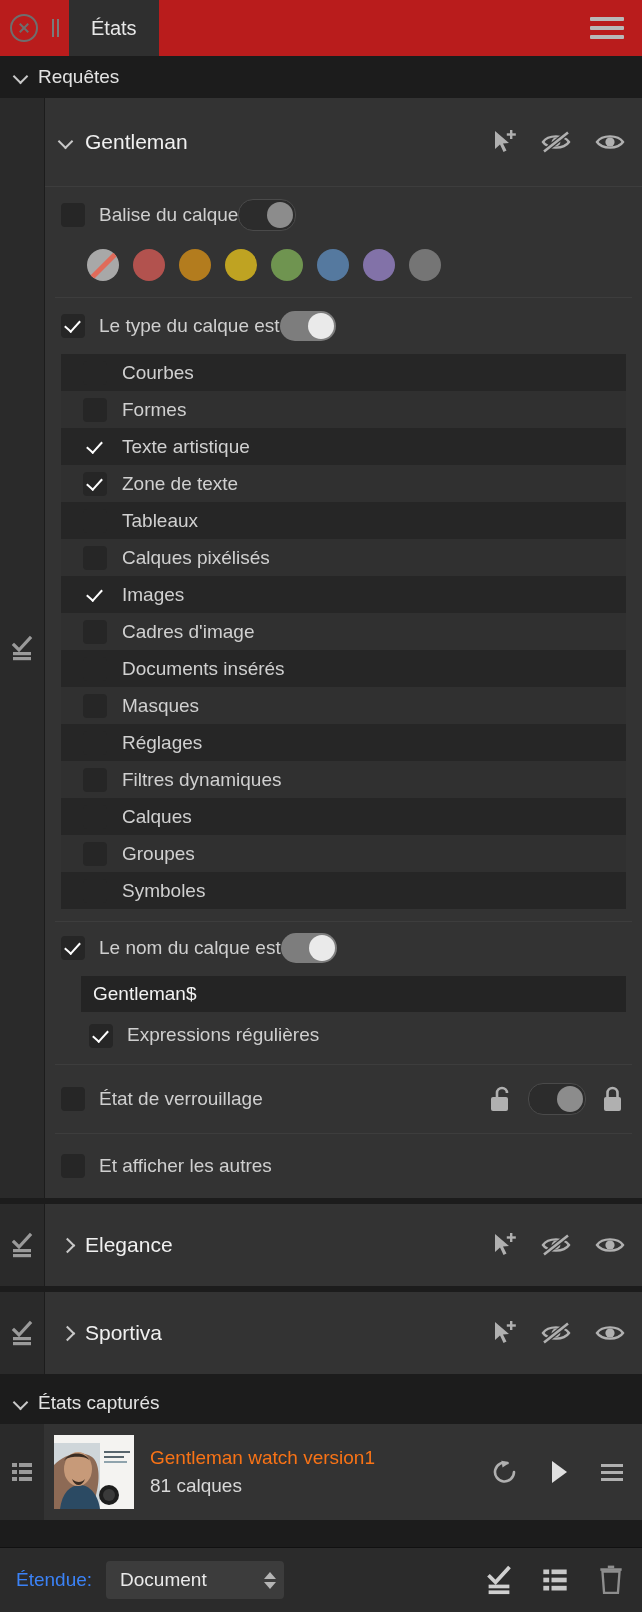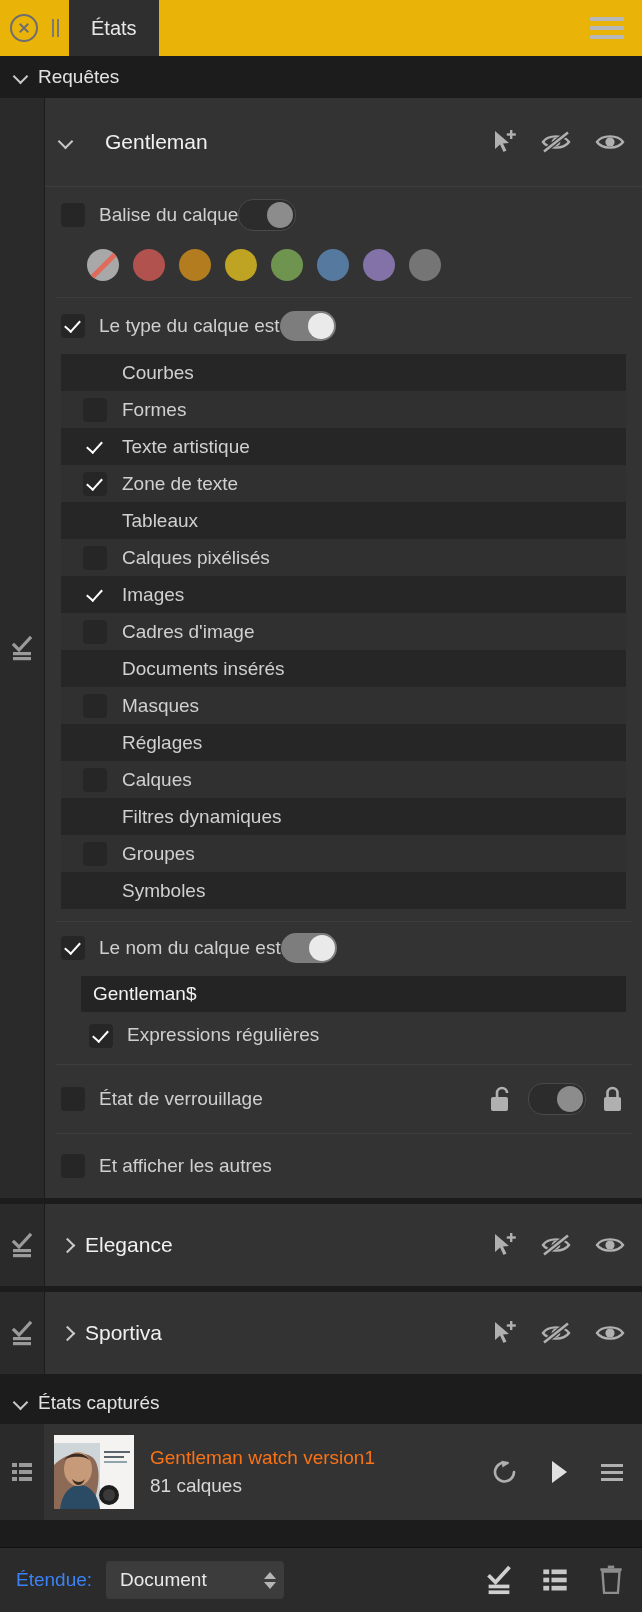--- a/index.html
+++ b/index.html
@@ -7,21 +7,21 @@
     width:642px;height:1612px;
     background:#1c1c1c;
     font-family:"Liberation Sans","DejaVu Sans",sans-serif;
     color:#d4d4d4;
     overflow:hidden;
     -webkit-font-smoothing:antialiased;
   }
   .panel{width:642px;height:1612px;position:relative;display:flex;flex-direction:column;background:#1c1c1c;}
 
   
-  .titlebar{height:56px;background:#eab308;display:flex;align-items:stretch;flex:0 0 auto;position:relative;justify-content:flex-end;}
+  .titlebar{height:56px;background:#b91c1c;display:flex;align-items:stretch;flex:0 0 auto;position:relative;justify-content:flex-end;}
   .tb-left{display:flex;align-items:center;padding-left:10px;gap:10px;}
   .close-btn{width:24px;height:24px;border-radius:50%;border:2px solid #6e6e6e;display:flex;align-items:center;justify-content:center;position:relative;}
   .close-btn::before,.close-btn::after{content:"";position:absolute;width:12px;height:2px;background:#6e6e6e;}
   .close-btn::before{transform:rotate(45deg);}
   .close-btn::after{transform:rotate(-45deg);}
   .pause-ico{display:flex;gap:3px;padding:0 4px;}
   .pause-ico i{display:block;width:2px;height:18px;background:#7a7a7a;}
   .tab{background:#2f2f2f;display:flex;align-items:center;padding:0 22px;font-size:20px;color:#e8e8e8;margin-left:6px;}
   .tb-right{margin-left:auto;display:flex;align-items:center;padding-right:18px;}
   .hamburger{display:flex;flex-direction:column;gap:5px;width:34px;cursor:pointer;}
@@ -35,21 +35,21 @@
 
   .body{flex:1 1 auto;background:#1c1c1c;display:flex;flex-direction:column;min-height:0;}
 
   
   .query{display:flex;background:#1c1c1c;}
   .gutter{width:44px;flex:0 0 44px;background:#2a2a2a;display:flex;align-items:center;justify-content:center;border-right:1px solid #1c1c1c;}
   .q-main{flex:1 1 auto;background:#333333;min-width:0;}
 
   .q-row{display:flex;align-items:center;padding:0 16px;min-height:56px;border-bottom:1px solid #3d3d3d;}
   .q-row.last{border-bottom:none;}
-  .q-title{min-height:88px;padding-left:14px;gap:20px;}
+  .q-title{min-height:88px;padding-left:14px;}
   .q-title .name{font-size:21px;color:#f0f0f0;margin-left:12px;}
   .icons{margin-left:auto;display:flex;align-items:center;gap:22px;}
 
   
   .cb{width:24px;height:24px;border-radius:4px;background:#262626;flex:0 0 24px;position:relative;display:inline-block;}
   .cb.on{background:#262626;}
   .cb.on::after{content:"";position:absolute;left:7px;top:3px;width:7px;height:13px;border-right:2.6px solid #fff;border-bottom:2.6px solid #fff;transform:rotate(42deg);}
   .cb.flat{background:transparent;}
   .cb.flat.on::after{border-color:#ffffff;}
   .lbl{font-size:19px;color:#cfcfcf;margin-left:14px;}
@@ -245,25 +245,25 @@
           <div class="tl-row">
               <span class="cb"></span>
               <span class="lbl">Masques</span>
             </div>
           <div class="tl-row">
               <span class="cb"></span>
               <span class="lbl">Réglages</span>
             </div>
           <div class="tl-row">
               <span class="cb"></span>
+              <span class="lbl">Filtres dynamiques</span>
+            </div>
+          <div class="tl-row">
+              <span class="cb"></span>
               <span class="lbl">Calques</span>
-            </div>
-          <div class="tl-row">
-              <span class="cb"></span>
-              <span class="lbl">Filtres dynamiques</span>
             </div>
           <div class="tl-row">
               <span class="cb"></span>
               <span class="lbl">Groupes</span>
             </div>
           <div class="tl-row">
               <span class="cb"></span>
               <span class="lbl">Symboles</span>
             </div>
         </div>

